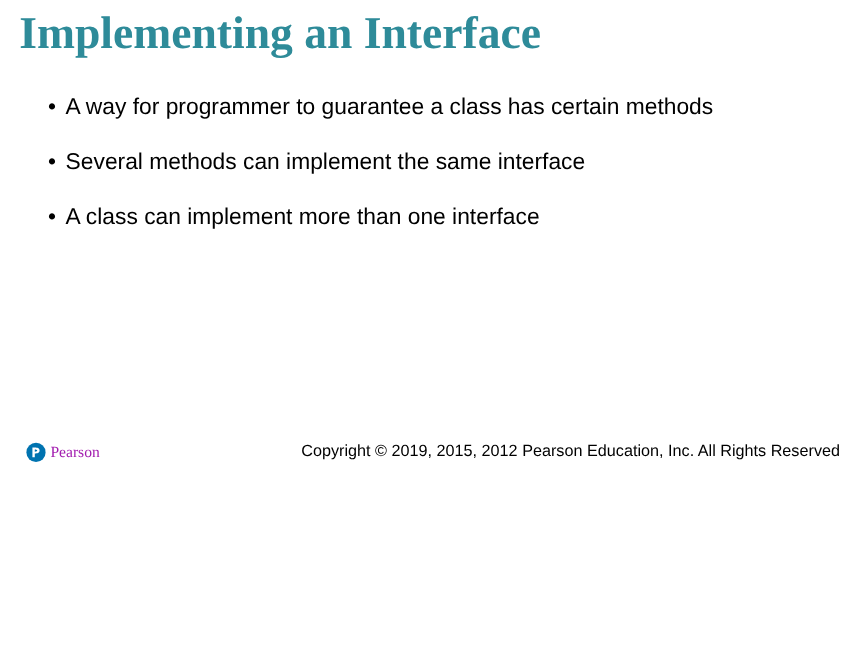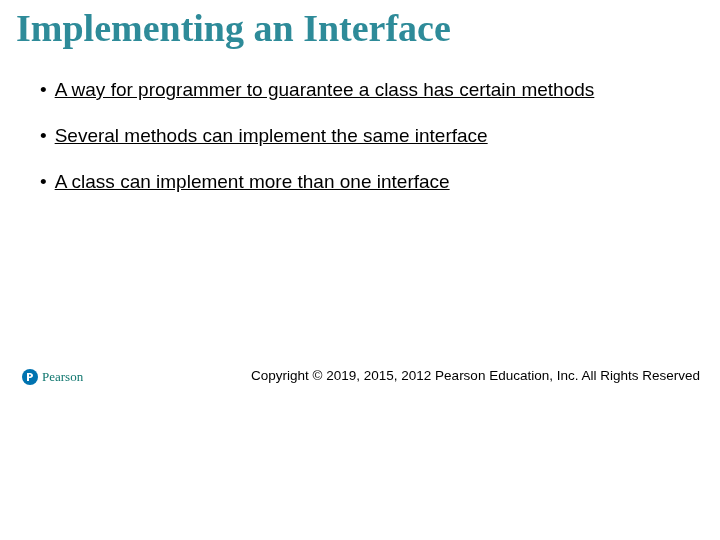--- a/index.html
+++ b/index.html
@@ -41,21 +41,20 @@
     font-size: 19px;
     line-height: 1.25;
     margin-bottom: 22px;
   }
   .bullet .dot {
     flex: 0 0 auto;
     margin-right: 8px;
   }
   .bullet .txt {
     flex: 1 1 auto;
-    text-decoration: underline;
   }
   .footer {
     position: absolute;
     left: 0;
     right: 0;
     bottom: 12px;
     height: 24px;
   }
   .logo {
     position: absolute;
@@ -72,21 +71,21 @@
     background: #0073b0;
     position: relative;
     display: flex;
     align-items: center;
     justify-content: center;
   }
   .logo-mark svg { display:block; }
   .logo-text {
     font-family: "Times New Roman", Times, serif;
     font-size: 13px;
-    color: #0f766e;
+    color: #a21caf;
   }
   .copyright {
     position: absolute;
     right: 20px;
     bottom: 2px;
     font-size: 13.5px;
     color: #000000;
     font-family: Arial, Helvetica, sans-serif;
   }
 </style>

